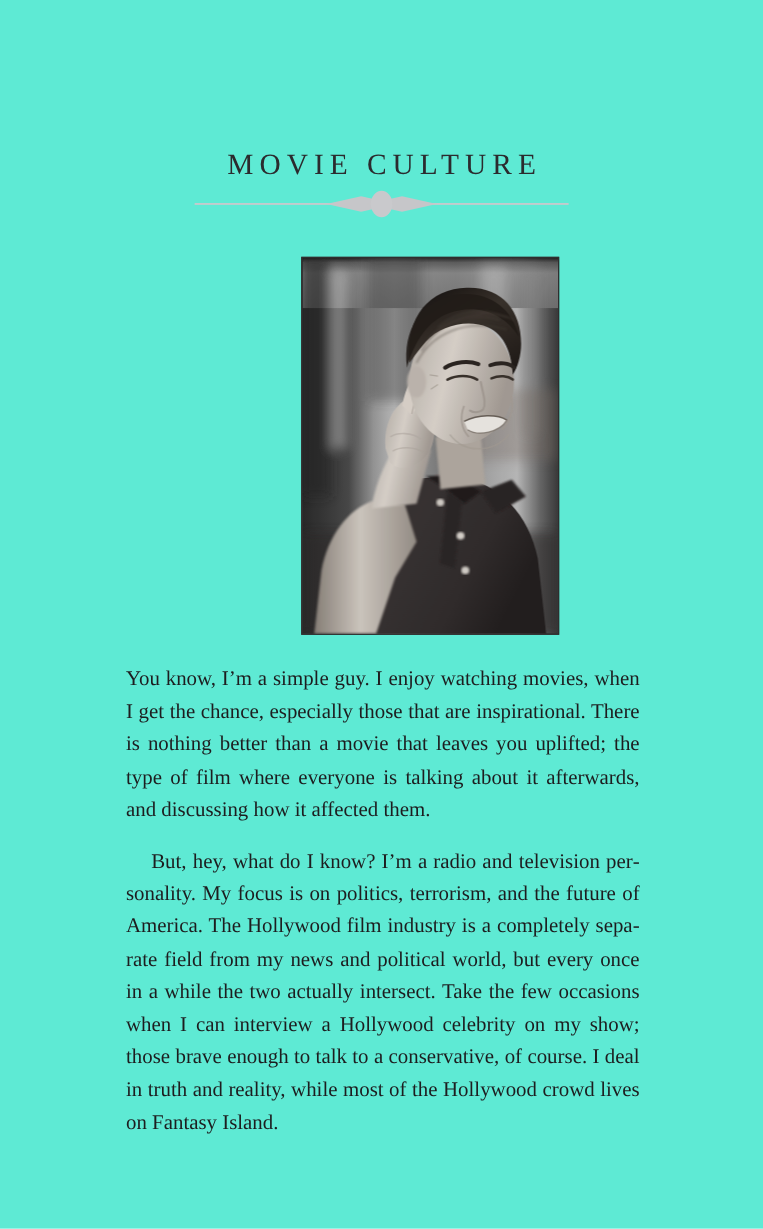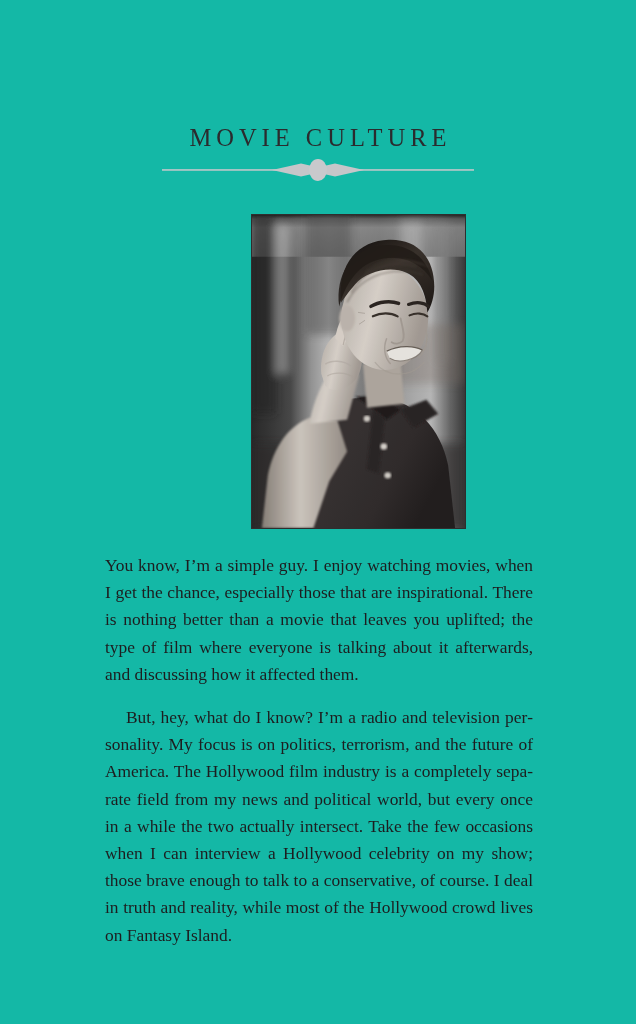--- a/index.html
+++ b/index.html
@@ -13,21 +13,21 @@
     height: 1024px;
     overflow: hidden;
     font-family: "Liberation Serif", "DejaVu Serif", serif;
     color: #1a1a1a;
     position: relative;
   }
 
   .page {
     position: absolute;
     inset: 0;
-    background: #14b8a6;
+    background: #5eead4;
   }
 
   
   .chapter-title {
     position: absolute;
     top: 108px;
     left: 0;
     width: 636px;
     text-align: center;
     font-family: "Liberation Serif", "DejaVu Serif", serif;

